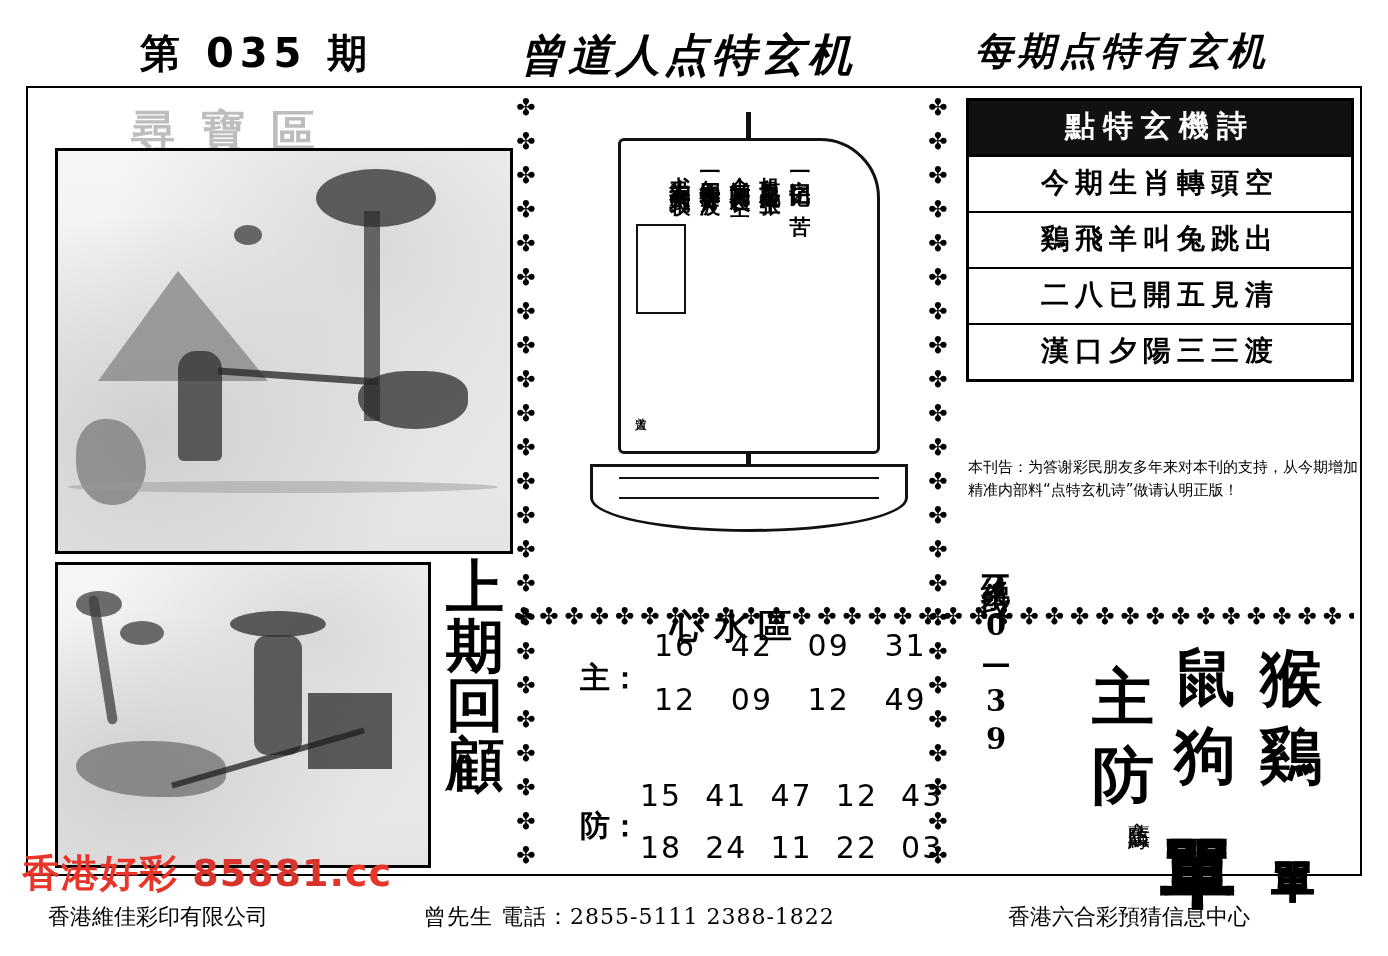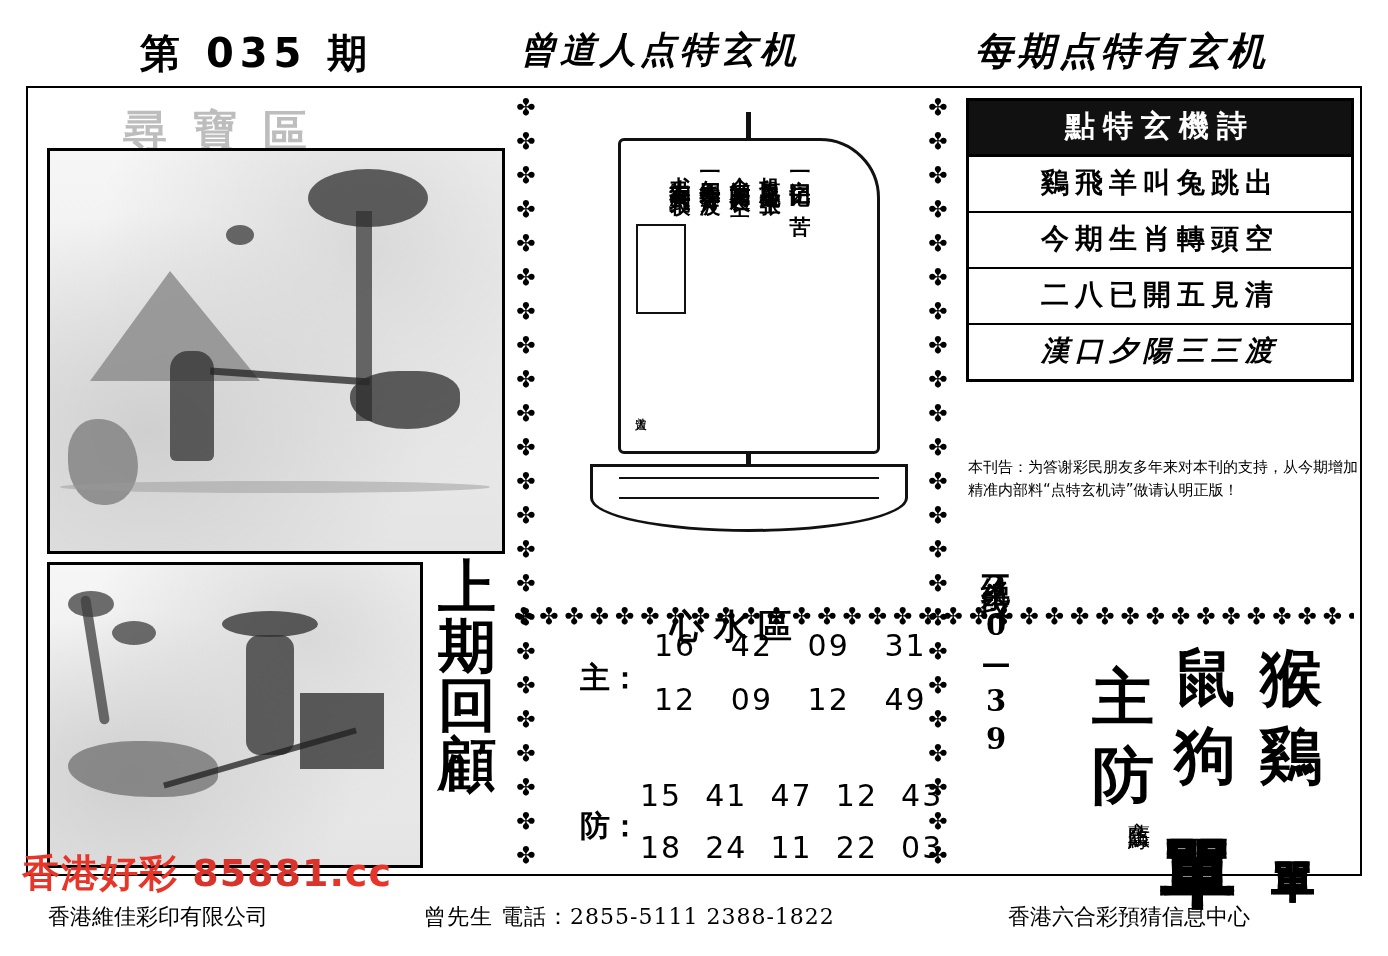--- a/index.html
+++ b/index.html
@@ -36,21 +36,21 @@
     top: 26px;
     font-size: 40px;
     font-weight: bold;
     letter-spacing: 6px;
     font-family: "DejaVu Sans", sans-serif;
   }
   .header-title {
     position: absolute;
     left: 520px;
     top: 26px;
-    font-size: 36px;
+    font-size: 44px;
     font-weight: bold;
     letter-spacing: 4px;
     font-family: Liberation Mono, monospace;
     font-style: italic;
   }
   .header-slogan {
     position: absolute;
     left: 975px;
     top: 26px;
     font-size: 38px;
@@ -68,21 +68,21 @@
     width: 1336px;
     height: 790px;
     border: 2px solid #000;
     box-sizing: border-box;
     background: #fff;
   }
 
   
   .left-col {
     position: absolute;
-    left: 5px; top: 0;
+    left: 13px; top: 0;
     width: 478px;
     height: 786px;
     padding-left: 16px;
   }
   .watermark-title {
     position: absolute;
     left: 90px;
     top: 14px;
     font-size: 44px;
     font-weight: bold;
@@ -419,21 +419,21 @@
   }
   .poem-box-row {
     text-align: center;
     font-size: 28px;
     font-weight: bold;
     letter-spacing: 6px;
     padding: 7px 0 9px;
     border-bottom: 2px solid #000;
     font-family: "DejaVu Serif", serif;
   }
-  .poem-box-row:last-child { border-bottom: none; font-style: italic; }
+  .poem-box-row:last-child { border-bottom: none; }
   .notice {
     position: absolute;
     left: 16px;
     top: 368px;
     width: 392px;
     font-size: 15px;
     line-height: 1.5;
     font-family: "DejaVu Sans", sans-serif;
   }
   .kill-vert {
@@ -639,22 +639,22 @@
         <span>11</span>&nbsp;
         <span>22</span>&nbsp;
         <span>03</span>
       </div>
     </div>
 
     <div class="right-col">
 
       <div class="poem-box">
         <div class="poem-box-head">點特玄機詩</div>
+        <div class="poem-box-row">今期生肖轉頭空</div>
         <div class="poem-box-row">鷄飛羊叫兔跳出</div>
-        <div class="poem-box-row">今期生肖轉頭空</div>
         <div class="poem-box-row">二八已開五見清</div>
         <div class="poem-box-row">漢口夕陽三三渡</div>
       </div>
 
       <div class="notice">本刊告：为答谢彩民朋友多年来对本刊的支持，从今期增加精准内部料“点特玄机诗”做请认明正版！</div>
 
       <div class="kill-vert">绝杀一段30—39</div>
 
       <div class="zodiac z-zhu">主</div>
       <div class="zodiac z-shu">鼠</div>

